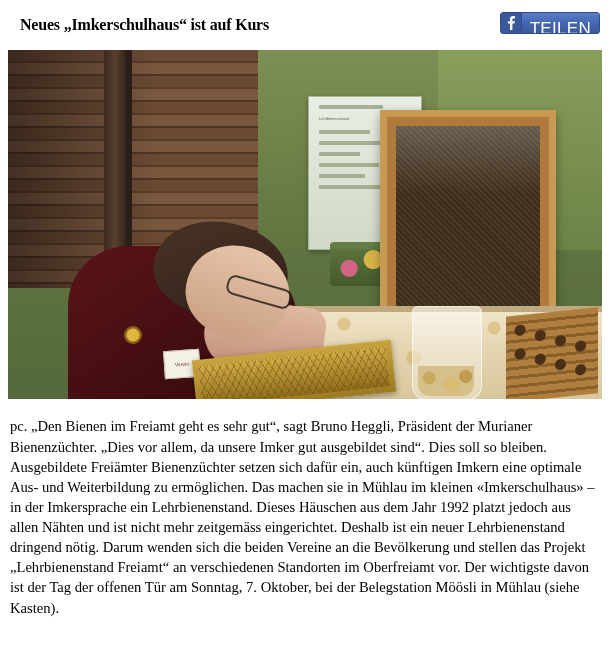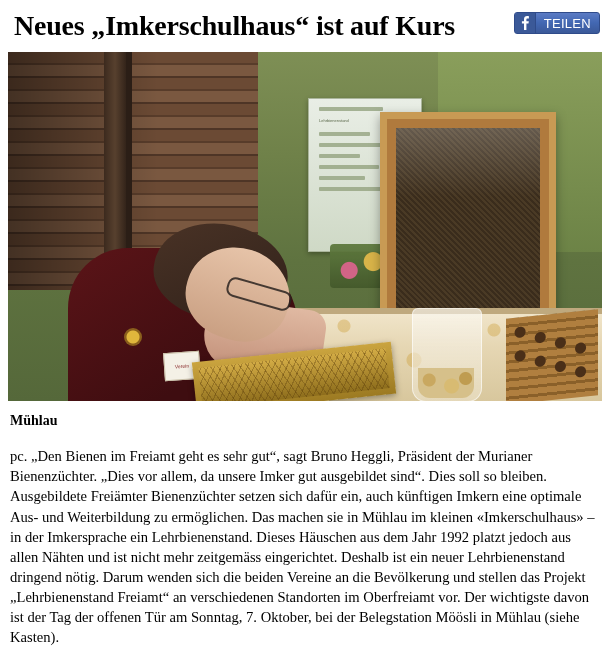--- a/index.html
+++ b/index.html
@@ -22,25 +22,25 @@
     padding: 0 8px;
   }
   .headline-row {
     display: flex;
     align-items: flex-start;
     justify-content: space-between;
     padding-top: 6px;
   }
   .headline {
     font-family: "Liberation Serif", serif;
-    font-size: 28px;
+    font-size: 16px;
     font-weight: bold;
     line-height: 1.15;
     letter-spacing: -0.2px;
-    margin: 4px;
+    margin: 10px;
     padding-left: 2px;
     max-width: 500px;
   }
   .share-button {
     display: flex;
     align-items: stretch;
     height: 20px;
     border: 1px solid #2f4b8a;
     border-radius: 3px;
     background: linear-gradient(to bottom, #5b7bc4 0%, #4267b2 50%, #3b5998 100%);
@@ -54,23 +54,23 @@
     width: 20px;
     display: flex;
     align-items: center;
     justify-content: center;
     background: #3b5998;
     border-right: 1px solid #2f4b8a;
   }
   .share-fb svg { display: block; }
   .share-label {
     font-family: "Liberation Sans", sans-serif;
-    font-size: 13px;
+    font-size: 17px;
     color: #ffffff;
-    padding: 4px 8px;
+    padding: 16px 8px;
     display: flex;
     align-items: center;
     letter-spacing: 0.3px;
   }
   .photo {
     position: relative;
     width: 594px;
     height: 349px;
     margin: 6px 0 0 0;
     overflow: hidden;
@@ -369,16 +369,15 @@
     <div class="ph-layer ph-glasses"></div>
     <div class="ph-layer ph-emblem"></div>
     <div class="ph-layer ph-badge">
       <div class="ph-badge-txt">Verein</div>
     </div>
 
     <div class="ph-layer ph-comb"></div>
     <div class="ph-layer ph-comb-cells"></div>
   </div>
 
-  <div class="byline">Mühlau</div>
   <p class="body-text">pc. „Den Bienen im Freiamt geht es sehr gut“, sagt Bruno Heggli, Präsident der Murianer Bienenzüchter. „Dies vor allem, da unsere Imker gut ausgebildet sind“. Dies soll so bleiben. Ausgebildete Freiämter Bienenzüchter setzen sich dafür ein, auch künftigen Imkern eine optimale Aus- und Weiterbildung zu ermöglichen. Das machen sie in Mühlau im kleinen «Imkerschulhaus» – in der Imkersprache ein Lehrbienenstand. Dieses Häuschen aus dem Jahr 1992 platzt jedoch aus allen Nähten und ist nicht mehr zeitgemäss eingerichtet. Deshalb ist ein neuer Lehrbienenstand dringend nötig. Darum wenden sich die beiden Vereine an die Bevölkerung und stellen das Projekt „Lehrbienenstand Freiamt“ an verschiedenen Standorten im Oberfreiamt vor. Der wichtigste davon ist der Tag der offenen Tür am Sonntag, 7. Oktober, bei der Belegstation Möösli in Mühlau (siehe Kasten).</p>
 
 </div>
 
 </body></html>

